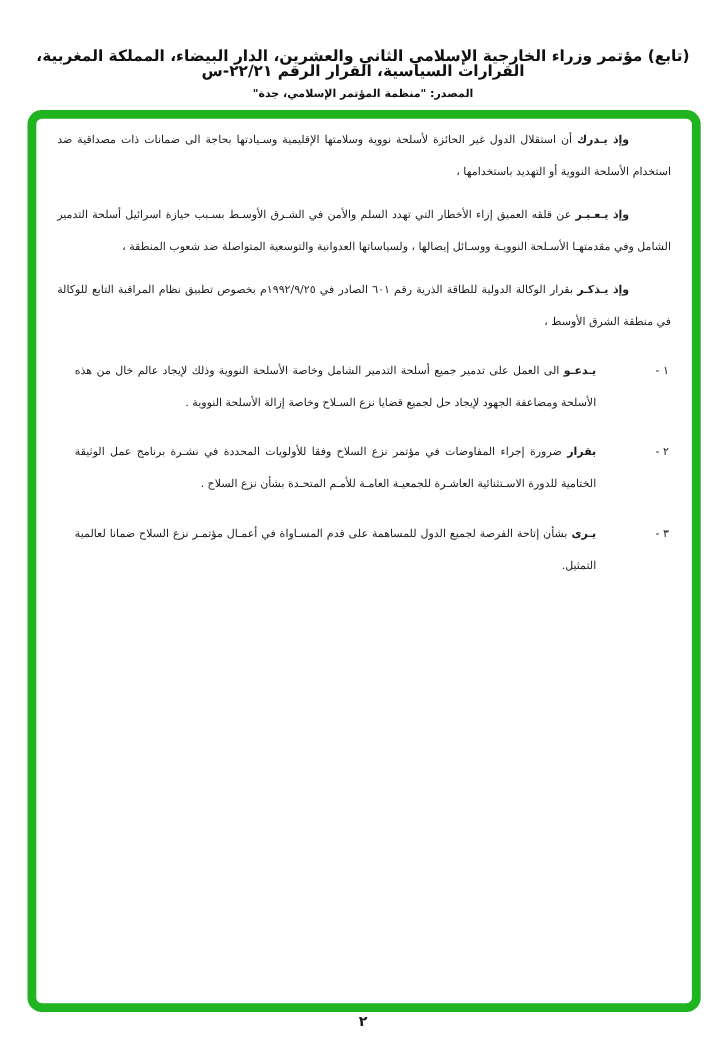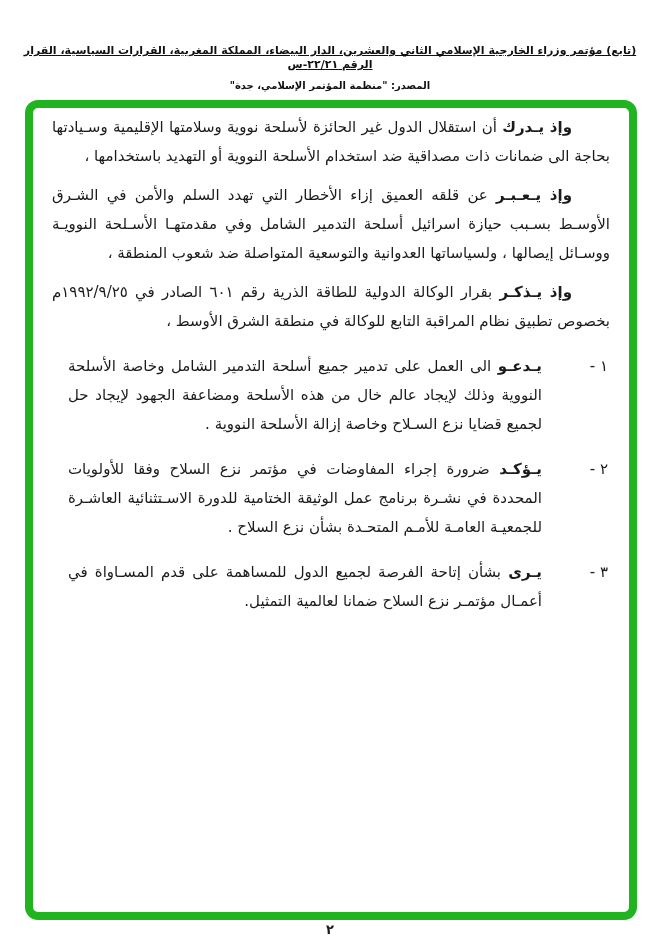--- a/index.html
+++ b/index.html
@@ -5,33 +5,33 @@
   html,body{margin:0;padding:0;}
   body{
     width:660px;height:948px;position:relative;background:#ffffff;
     font-family:"DejaVu Sans","Liberation Sans",sans-serif;
     color:#1b1b1b;overflow:hidden;
   }
   .header{
     position:absolute;top:44px;left:10px;right:10px;
     direction:rtl;text-align:center;font-weight:bold;color:#101010;
   }
-  .header-line1{font-size:11px;letter-spacing:0;line-height:14px;text-decoration:underline;}
+  .header-line1{font-size:14px;letter-spacing:0;line-height:14px;}
   .header-line2{font-size:10px;margin-top:8px;}
   .frame{
     position:absolute;left:25px;top:100px;width:612px;height:820px;
     box-sizing:border-box;
     border:8px solid var(--green,#21b421);
     border-radius:13px;
     background:#ffffff;
   }
   .content{
     position:absolute;left:52px;top:113px;width:558px;
     direction:rtl;text-align:justify;
-    font-size:15px;line-height:29px;
+    font-size:10px;line-height:29px;
   }
   .para{margin:0 0 10px 0;text-indent:38px;}
   .para strong,.item strong{font-weight:700;}
   .items{margin-top:2px;}
   .item{position:relative;padding-right:52px;margin:0 0 10px 0;}
   .item .num{position:absolute;right:2px;top:0;font-weight:400;}
   .item p{margin:16px;}
   .page-number{
     position:absolute;left:0;right:0;top:922px;text-align:center;
     font-size:13px;font-weight:bold;direction:rtl;
@@ -61,21 +61,21 @@
 
   <div class="items">
 
     <div class="item">
       <span class="num">١ -</span>
       <p><strong>يـدعـو</strong> <span>الى العمل على تدمير جميع أسلحة التدمير الشامل وخاصة الأسلحة النووية  وذلك لإيجاد عالم خال من هذه الأسلحة ومضاعفة الجهود لإيجاد حل لجميع قضايا نزع السـلاح وخاصة إزالة الأسلحة النووية .</span></p>
     </div>
 
     <div class="item">
       <span class="num">٢ -</span>
-      <p><strong>يـؤكـد</strong> <span>ضرورة إجراء المفاوضات في مؤتمر نزع السلاح وفقا للأولويات المحددة في نشـرة برنامج عمل الوثيقة الختامية للدورة الاسـتثنائية العاشـرة للجمعيـة العامـة للأمـم المتحـدة بشأن نزع السلاح .</span></p>
+      <p><strong>بقرار</strong> <span>ضرورة إجراء المفاوضات في مؤتمر نزع السلاح وفقا للأولويات المحددة في نشـرة برنامج عمل الوثيقة الختامية للدورة الاسـتثنائية العاشـرة للجمعيـة العامـة للأمـم المتحـدة بشأن نزع السلاح .</span></p>
     </div>
 
     <div class="item">
       <span class="num">٣ -</span>
       <p><strong>يـرى</strong> <span>بشأن إتاحة الفرصة لجميع الدول للمساهمة على قدم المسـاواة في أعمـال مؤتمـر نزع السلاح ضمانا لعالمية التمثيل.</span></p>
     </div>
 
   </div>
 </div>
 

